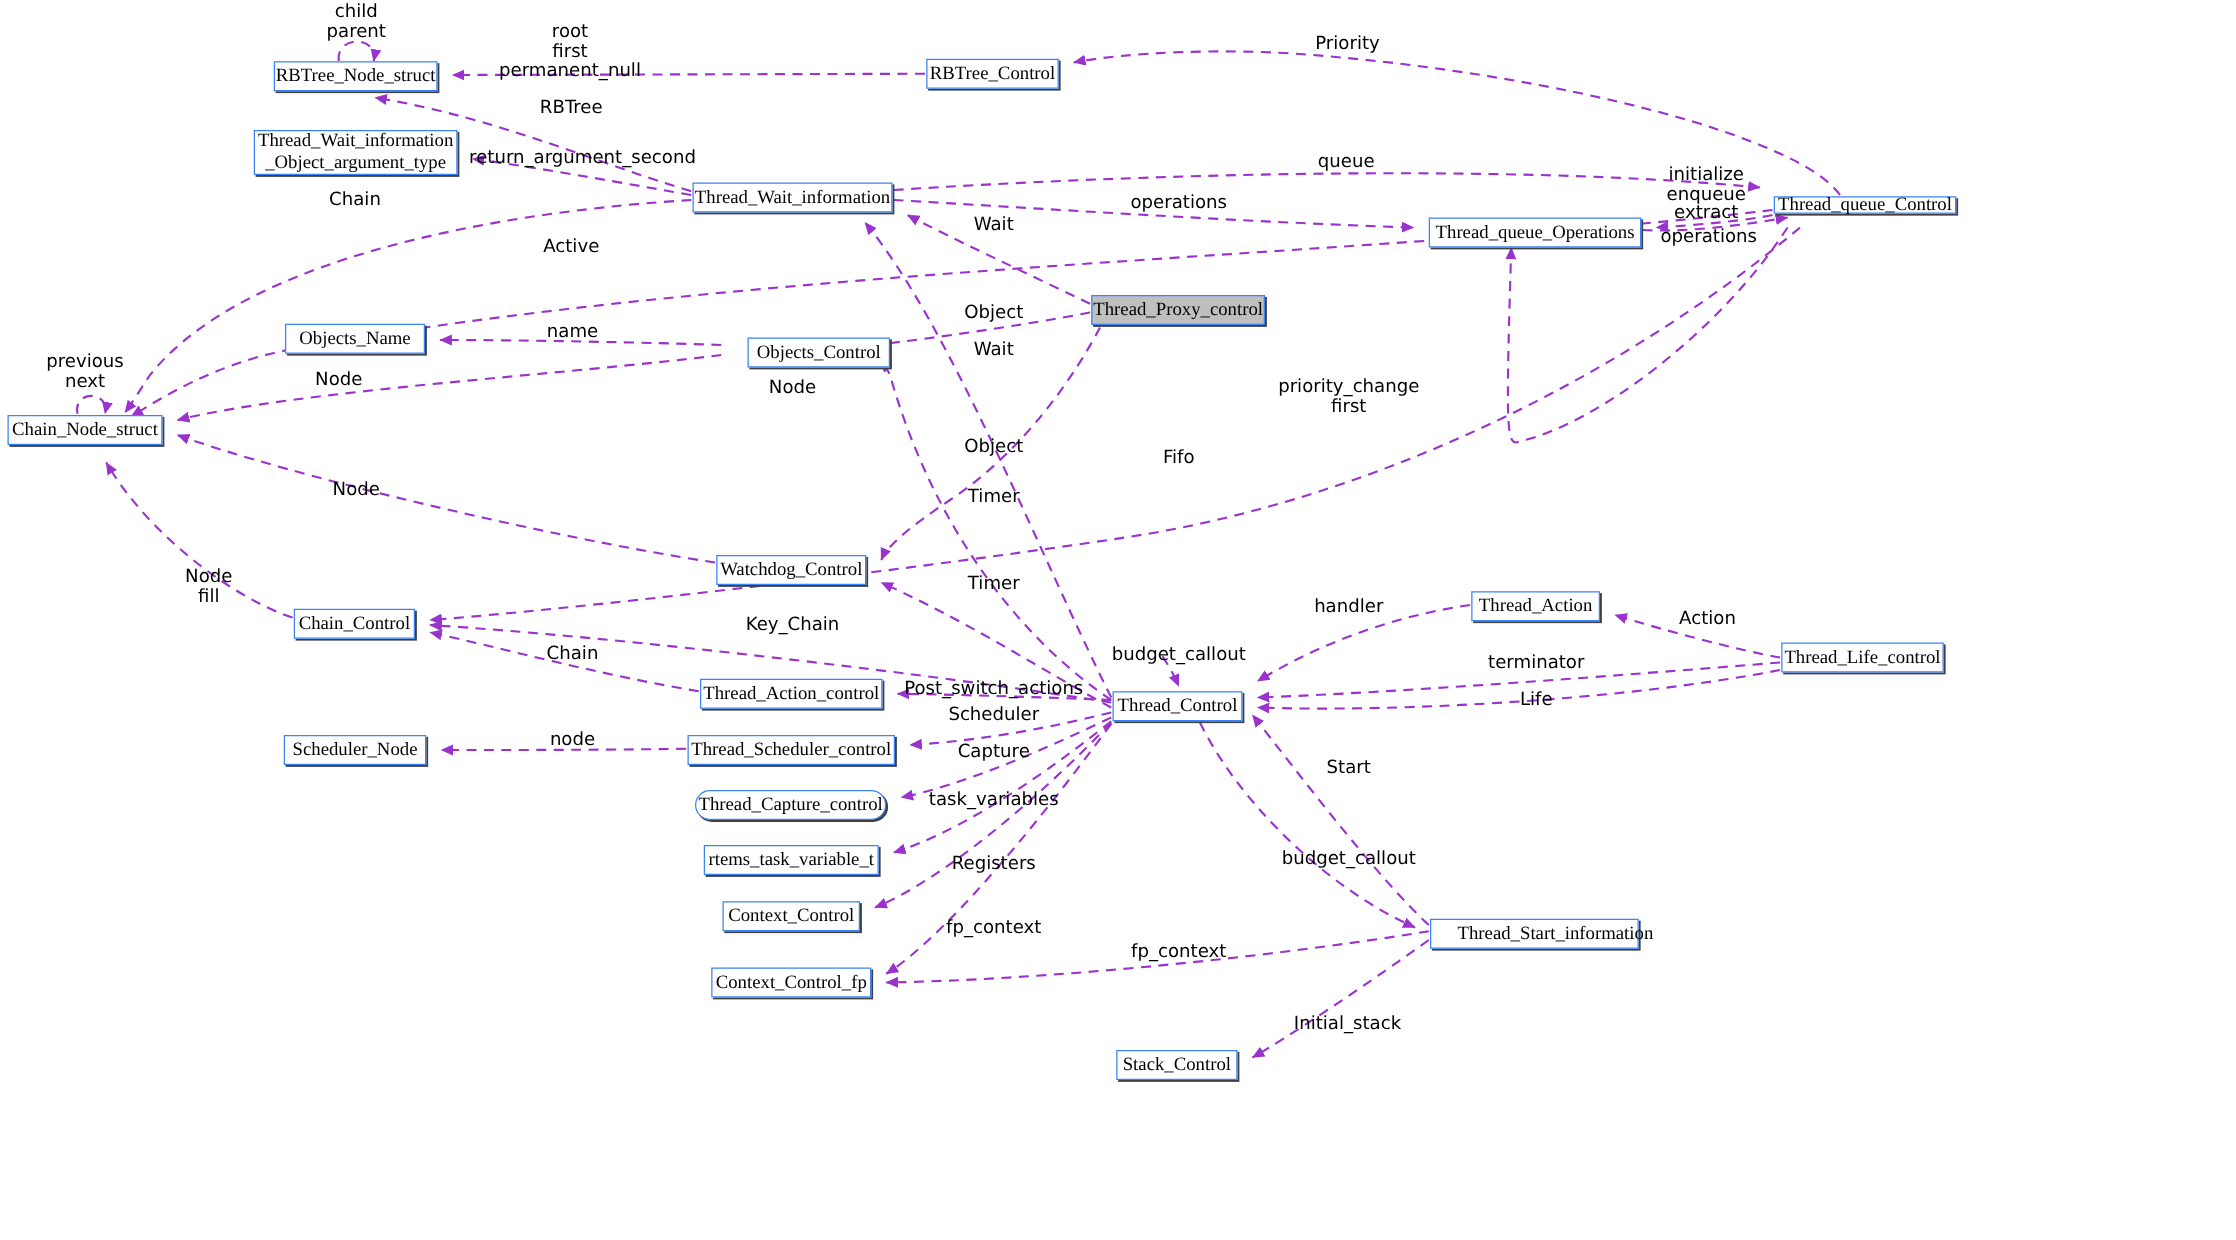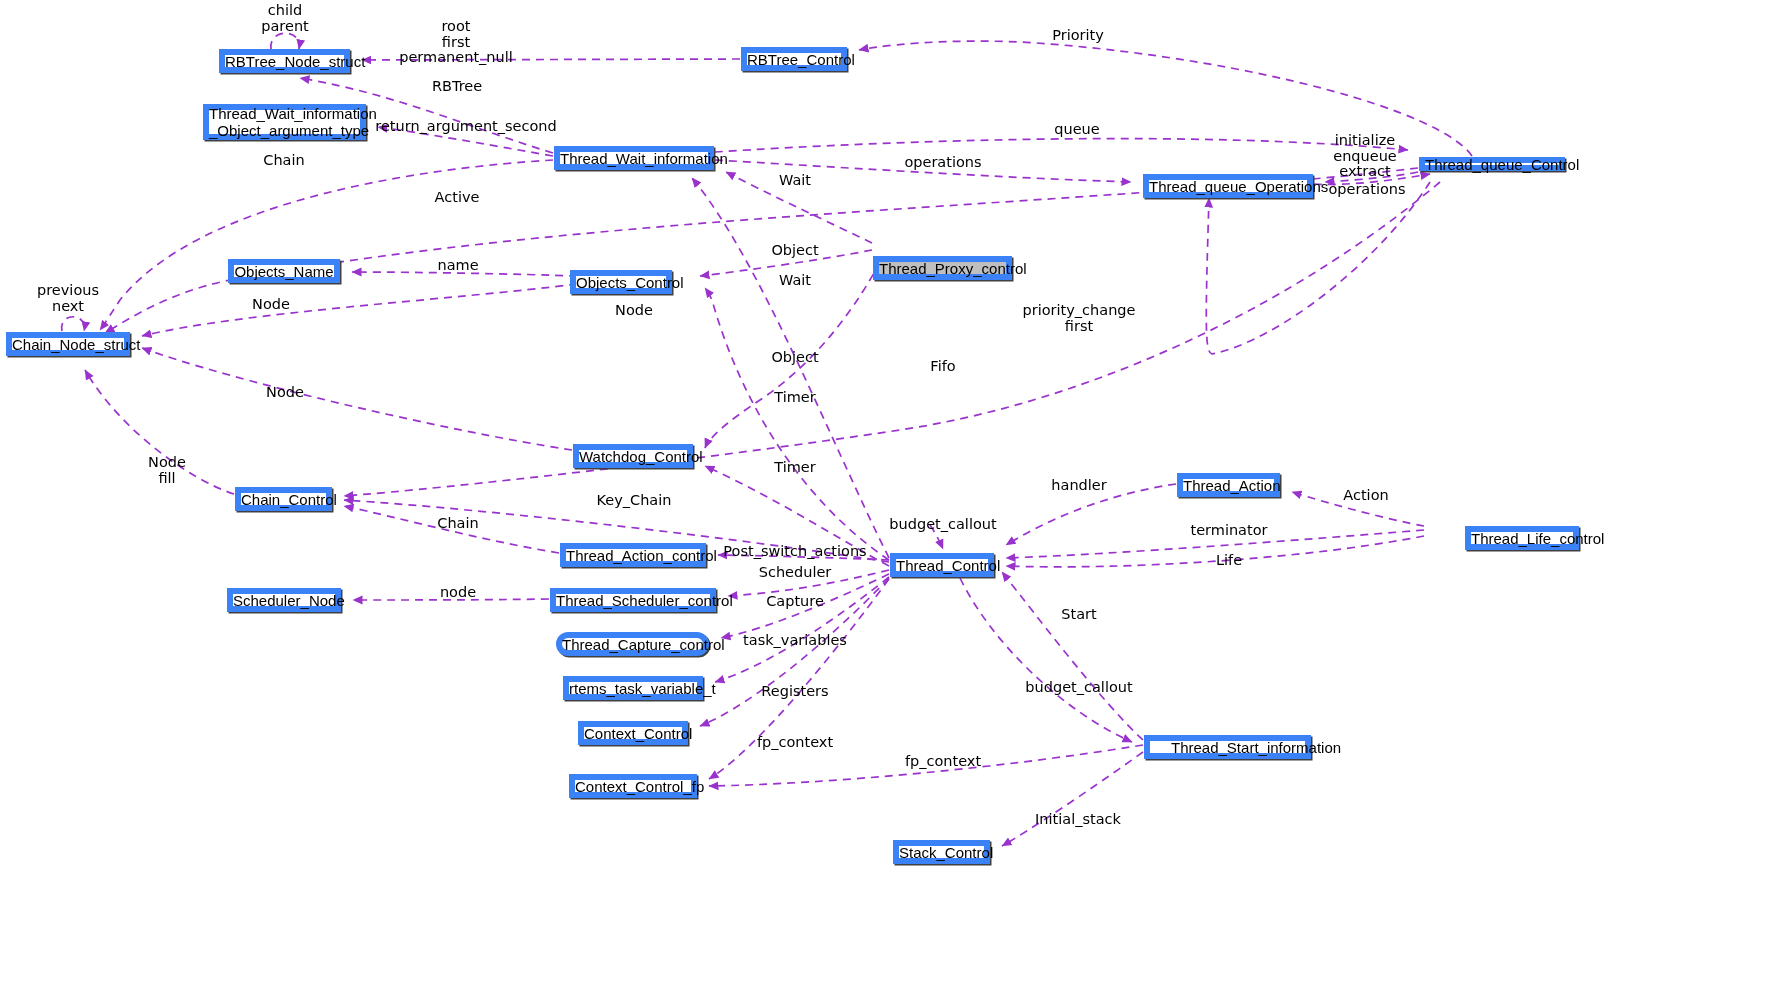--- a/index.html
+++ b/index.html
@@ -21,37 +21,36 @@
     position: absolute;
     left: 0;
     top: 0;
     width: 1789px;
     height: 992px;
     pointer-events: none;
   }
   .node {
     position: absolute;
     box-sizing: border-box;
-    border: 6px solid #3b82f6;
+    border: 1px solid #3b82f6;
     background: #ffffff;
     color: #000000;
-    font-family: Liberation Sans, sans-serif;
+    font-family: Liberation Serif, serif;
     font-size: 15px;
     line-height: 17px;
     text-align: center;
     display: flex;
     align-items: center;
     justify-content: center;
     white-space: pre;
     box-shadow: 1.5px 1.5px 0 0 #404040;
     z-index: 5;
   }
   .node.highlight {
     background: #bfbfbf;
-    margin-top: 20px;
   }
   .node-label {
     display: block;
     width: 100%;
     white-space: pre;
   }
   .edge-label {
     position: absolute;
     color: #000000;
     font-family: "DejaVu Sans", sans-serif;
@@ -178,39 +177,39 @@
   </div>
   <div class="node" style="left:1143px;top:174px;width:170px;height:24px;">
     <span class="node-label">Thread_queue_Operations</span>
   </div>
   <div class="node" style="left:1419px;top:157px;width:146px;height:14px;">
     <span class="node-label">Thread_queue_Control</span>
   </div>
   <div class="node" style="left:228px;top:259px;width:112px;height:24px;">
     <span class="node-label">Objects_Name</span>
   </div>
-  <div class="node" style="left:570px;top:270px;width:102px;height:24px;">
+  <div class="node" style="left:598px;top:270px;width:114px;height:24px;">
     <span class="node-label">Objects_Control</span>
   </div>
   <div class="node highlight" style="left:873px;top:236px;width:139px;height:24px;">
     <span class="node-label">Thread_Proxy_control</span>
   </div>
   <div class="node" style="left:6px;top:332px;width:124px;height:24px;">
     <span class="node-label">Chain_Node_struct</span>
   </div>
   <div class="node" style="left:573px;top:444px;width:120px;height:24px;">
     <span class="node-label">Watchdog_Control</span>
   </div>
   <div class="node" style="left:235px;top:487px;width:97px;height:24px;">
     <span class="node-label">Chain_Control</span>
   </div>
   <div class="node" style="left:1177px;top:473px;width:103px;height:24px;">
     <span class="node-label">Thread_Action</span>
   </div>
-  <div class="node" style="left:1425px;top:526px;width:114px;height:24px;margin-left:40px;">
+  <div class="node" style="left:1425px;top:514px;width:130px;height:24px;">
     <span class="node-label">Thread_Life_control</span>
   </div>
   <div class="node" style="left:560px;top:543px;width:146px;height:24px;">
     <span class="node-label">Thread_Action_control</span>
   </div>
   <div class="node" style="left:890px;top:553px;width:104px;height:24px;">
     <span class="node-label">Thread_Control</span>
   </div>
   <div class="node" style="left:227px;top:588px;width:114px;height:24px;">
     <span class="node-label">Scheduler_Node</span>

